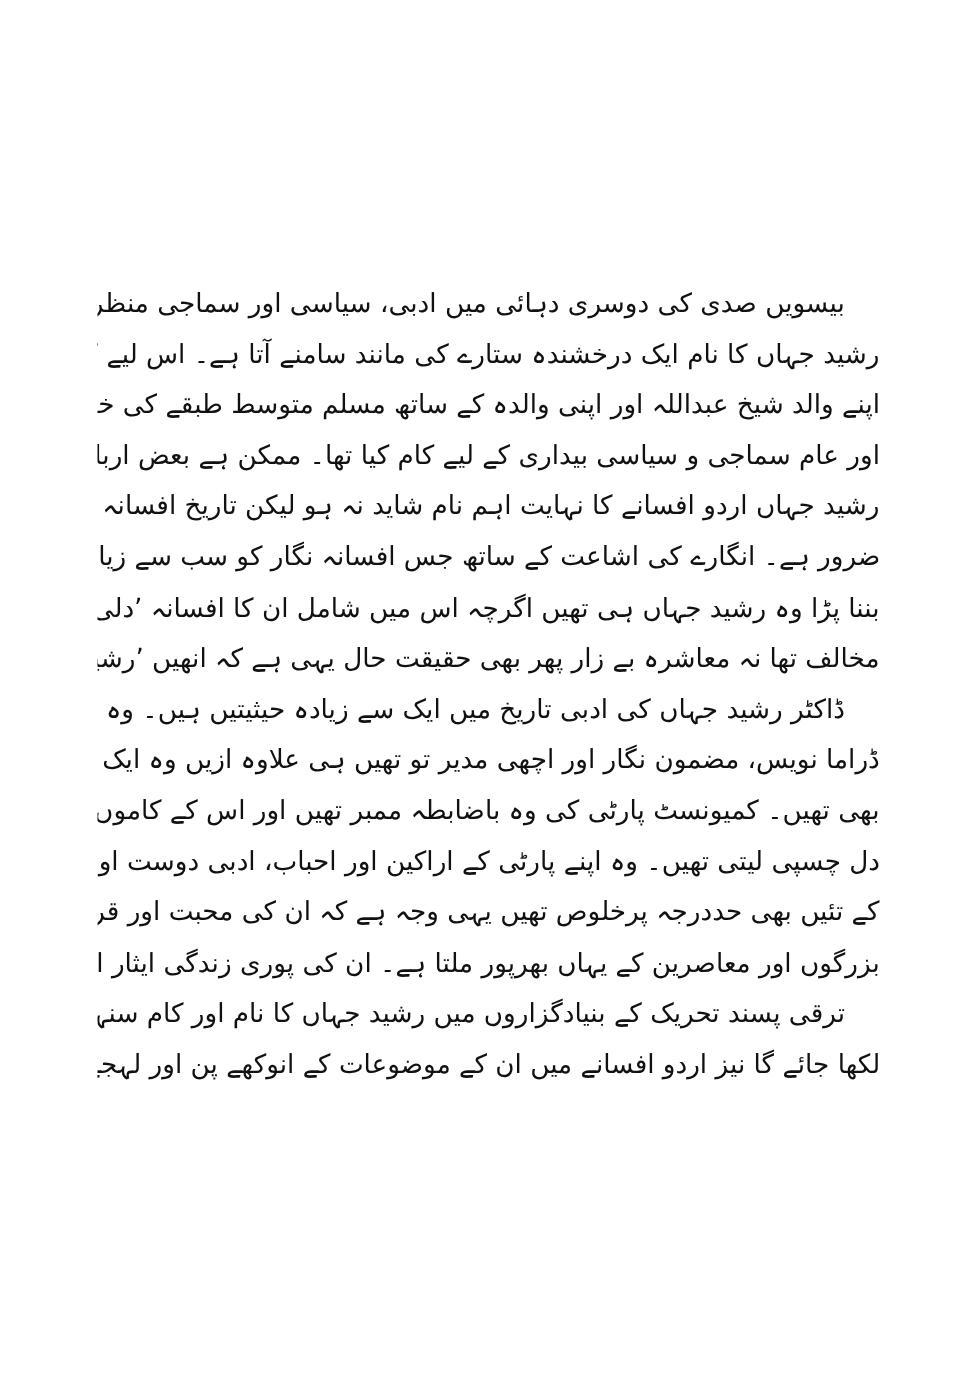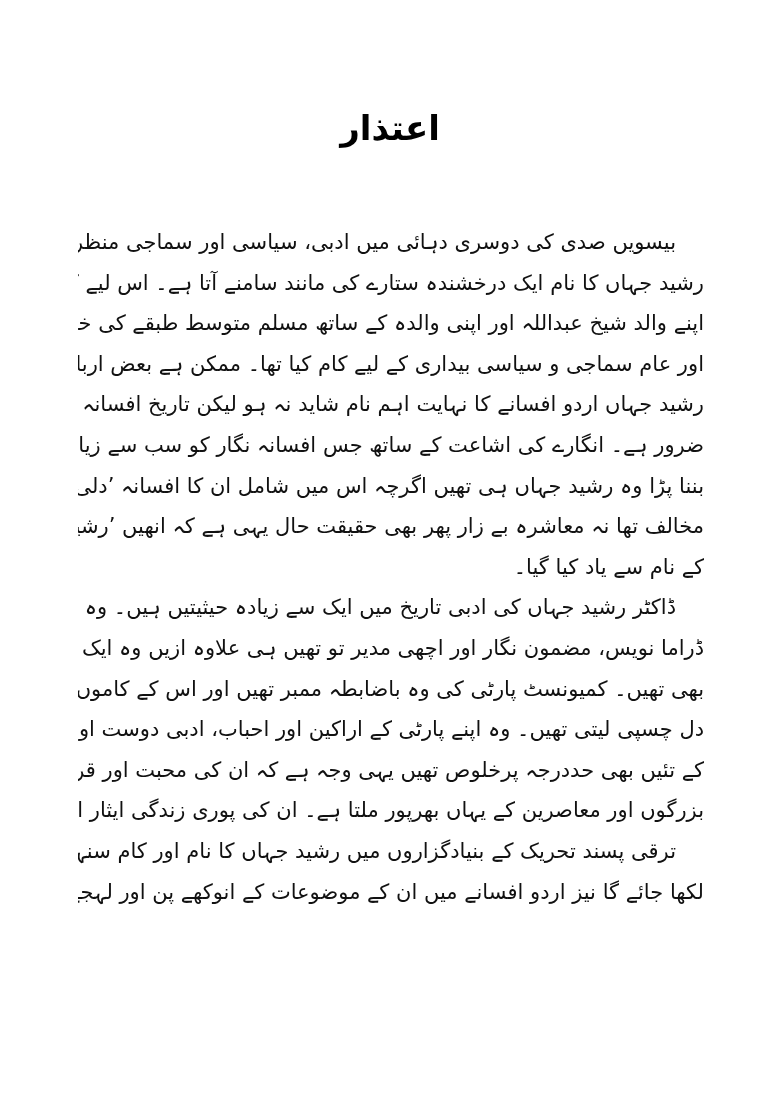--- a/index.html
+++ b/index.html
@@ -23,31 +23,29 @@
     text-align: justify; text-align-last: justify; white-space: nowrap;
     overflow: hidden;
   }
   .line.last { text-align-last: right; }
   .line.indent { padding-right: 28px; }
 </style>
 </head>
 <body>
 
 <div class="page">
-  <div class="title">اعتذار</div>
   <div class="body" id="body">
       <div class="line indent">بیسویں صدی کی دوسری دہائی میں ادبی، سیاسی اور سماجی منظر نامے پر ڈاکٹر</div>
       <div class="line">رشید جہاں کا نام ایک درخشندہ ستارے کی مانند سامنے آتا ہے۔ اس لیے کہ انھوں نے</div>
       <div class="line">اپنے والد شیخ عبداللہ اور اپنی والدہ کے ساتھ مسلم متوسط طبقے کی خواتین میں تعلیم کا رجحان</div>
       <div class="line">اور عام سماجی و سیاسی بیداری کے لیے کام کیا تھا۔ ممکن ہے بعض ارباب نظر کے نزدیک</div>
       <div class="line">رشید جہاں اردو افسانے کا نہایت اہم نام شاید نہ ہو لیکن تاریخ افسانہ کا یہ ایک ناگزیر دستخط</div>
       <div class="line">ضرور ہے۔ انگارے کی اشاعت کے ساتھ جس افسانہ نگار کو سب سے زیادہ ہدف ملامت</div>
       <div class="line">بننا پڑا وہ رشید جہاں ہی تھیں اگرچہ اس میں شامل ان کا افسانہ ’دلی کی سیر‘ نہ تو مذہب</div>
       <div class="line">مخالف تھا نہ معاشرہ بے زار پھر بھی حقیقت حال یہی ہے کہ انھیں ’رشید جہاں انگارے والی‘</div>
-      <div class="line last">کے نام سے یاد کیا گیا۔</div>
       <div class="line indent">ڈاکٹر رشید جہاں کی ادبی تاریخ میں ایک سے زیادہ حیثیتیں ہیں۔ وہ افسانہ نگار،</div>
       <div class="line">ڈراما نویس، مضمون نگار اور اچھی مدیر تو تھیں ہی علاوہ ازیں وہ ایک سماجی اور سیاسی کارکن</div>
       <div class="line">بھی تھیں۔ کمیونسٹ پارٹی کی وہ باضابطہ ممبر تھیں اور اس کے کاموں میں تن من دھن سے</div>
       <div class="line">دل چسپی لیتی تھیں۔ وہ اپنے پارٹی کے اراکین اور احباب، ادبی دوست اور افراد خاندان</div>
       <div class="line">کے تئیں بھی حددرجہ پرخلوص تھیں یہی وجہ ہے کہ ان کی محبت اور قربانی کا ذکر ان کے</div>
       <div class="line">بزرگوں اور معاصرین کے یہاں بھرپور ملتا ہے۔ ان کی پوری زندگی ایثار اور قربانی سے</div>
       <div class="line indent">ترقی پسند تحریک کے بنیادگزاروں میں رشید جہاں کا نام اور کام سنہرے حروف میں</div>
       <div class="line">لکھا جائے گا نیز اردو افسانے میں ان کے موضوعات کے انوکھے پن اور لہجے کی بے باکی</div>
     </div>
 </div>

